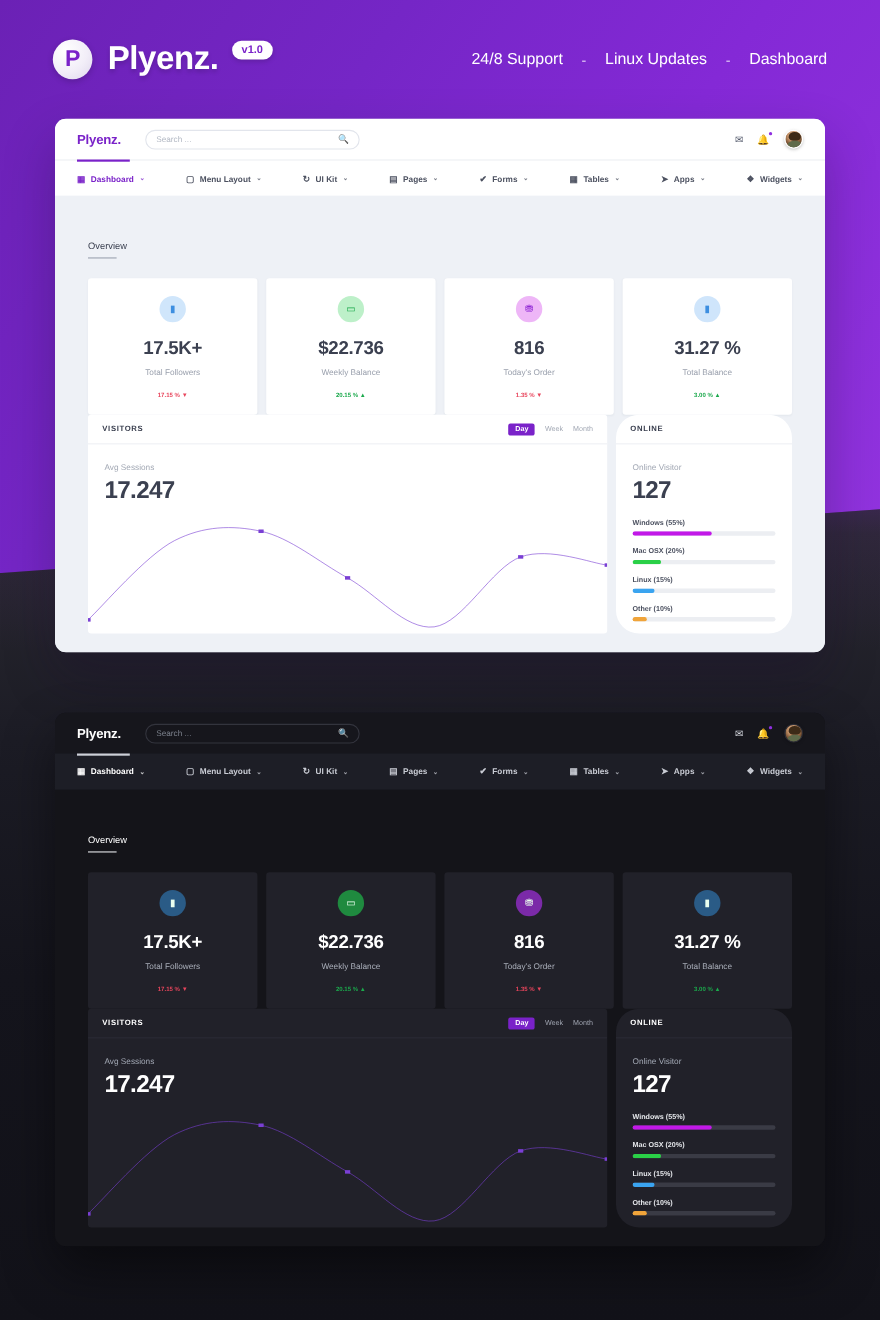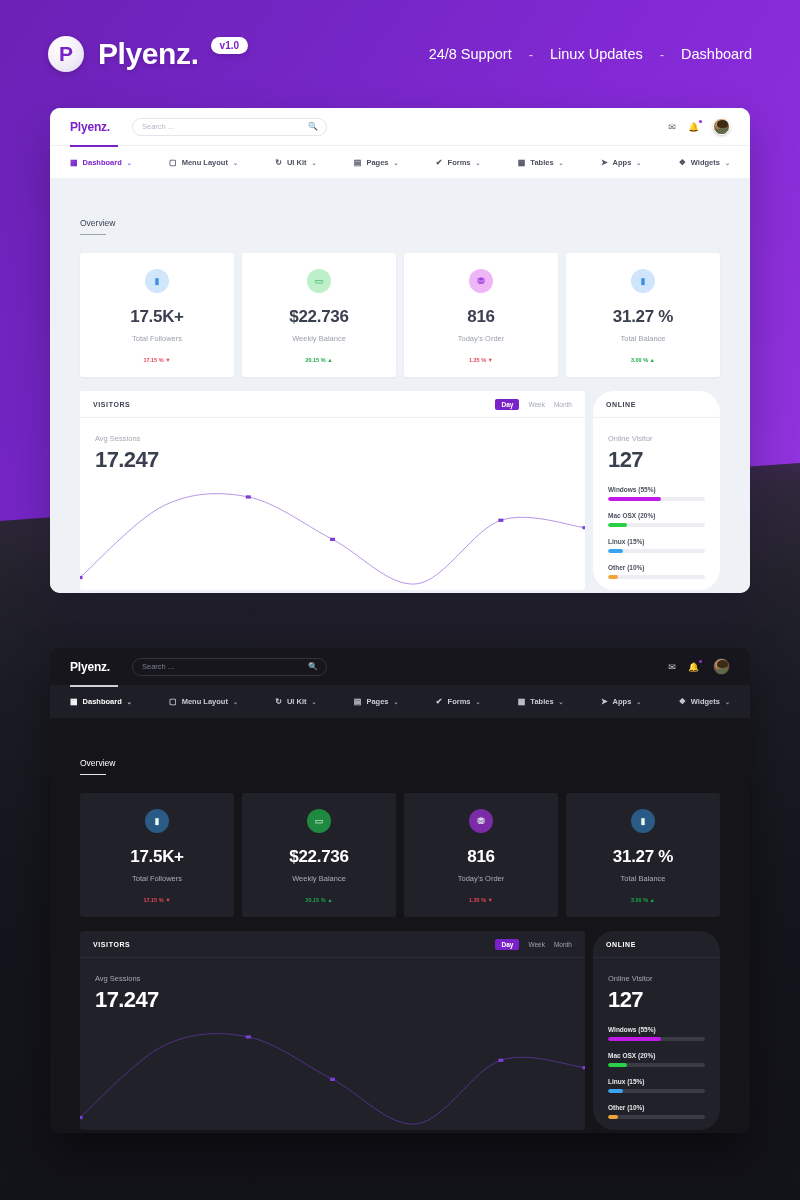--- a/index.html
+++ b/index.html
@@ -167,26 +167,26 @@
   }
   .card-val { font-size: 17px; font-weight: bold; margin-top: 14px; letter-spacing: -0.3px; }
   .light .card-val { color: #3b4050; }
   .dark .card-val { color: #ffffff; }
   .card-lbl { font-size: 7.5px; margin-top: 7px; }
   .light .card-lbl { color: #9aa0ad; }
   .dark .card-lbl { color: #a9aeb9; }
   .card-trend { font-size: 5.5px; font-weight: bold; margin-top: 14px; }
 
   
-  .panels { display: flex; gap: 8px; margin-top: 14px; }
+  .panels { display: flex; gap: 8px; }
   .panel { border-radius: 3px; overflow: hidden; }
   .light .panel { background: #ffffff; }
   .dark .panel { background: #212129; }
   .panel.visitors { flex: 1; }
-  .panel.online { width: 127px; border-radius: 21px; }
+  .panel.online { width: 160px; border-radius: 21px; }
   .panel-head {
     height: 27px; display: flex; align-items: center; padding: 0 13px;
   }
   .light .panel-head { border-bottom: 1px solid #eef0f4; }
   .dark .panel-head { border-bottom: 1px solid #2b2c35; }
   .panel-title { font-size: 7px; font-weight: bold; letter-spacing: 0.6px; }
   .light .panel-title { color: #3b4050; }
   .dark .panel-title { color: #ffffff; }
   .seg { margin-left: auto; display: flex; align-items: center; gap: 9px; }
   .seg span { font-size: 6.5px; }

